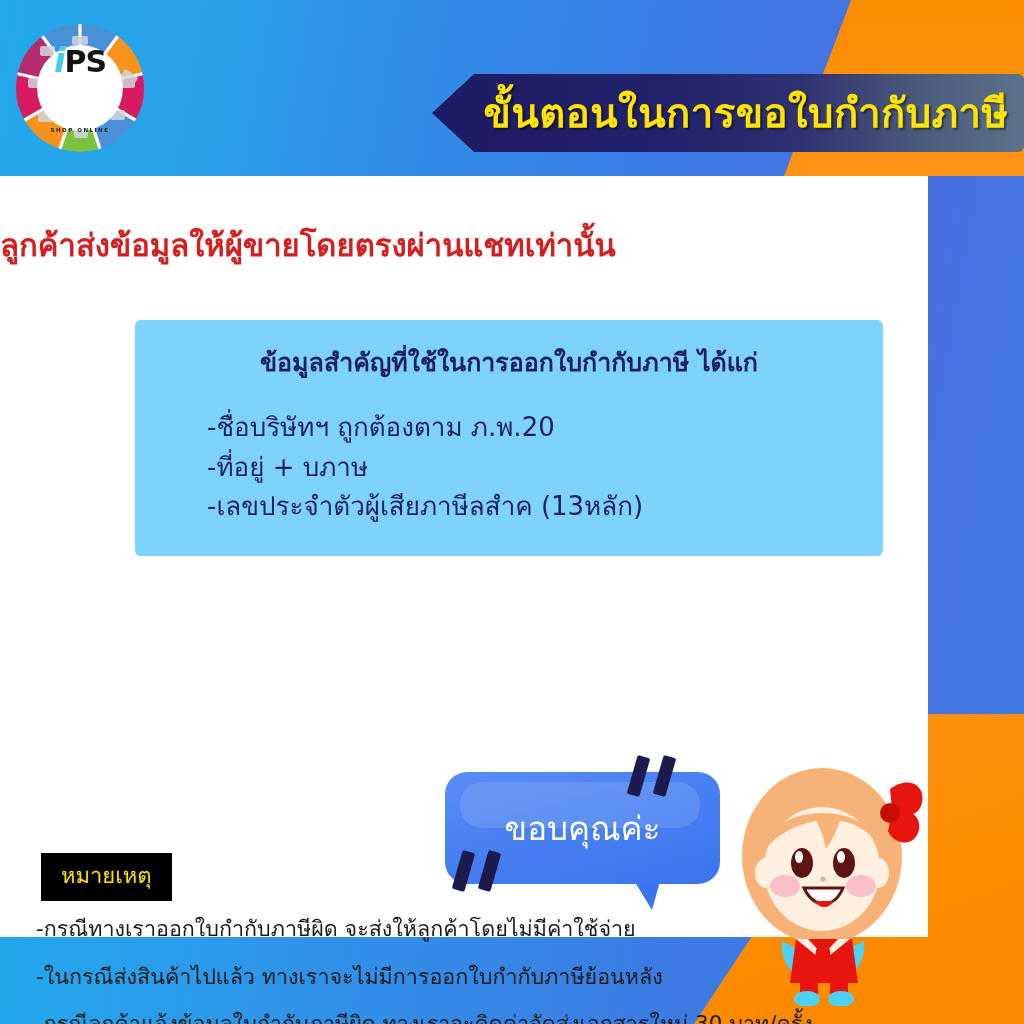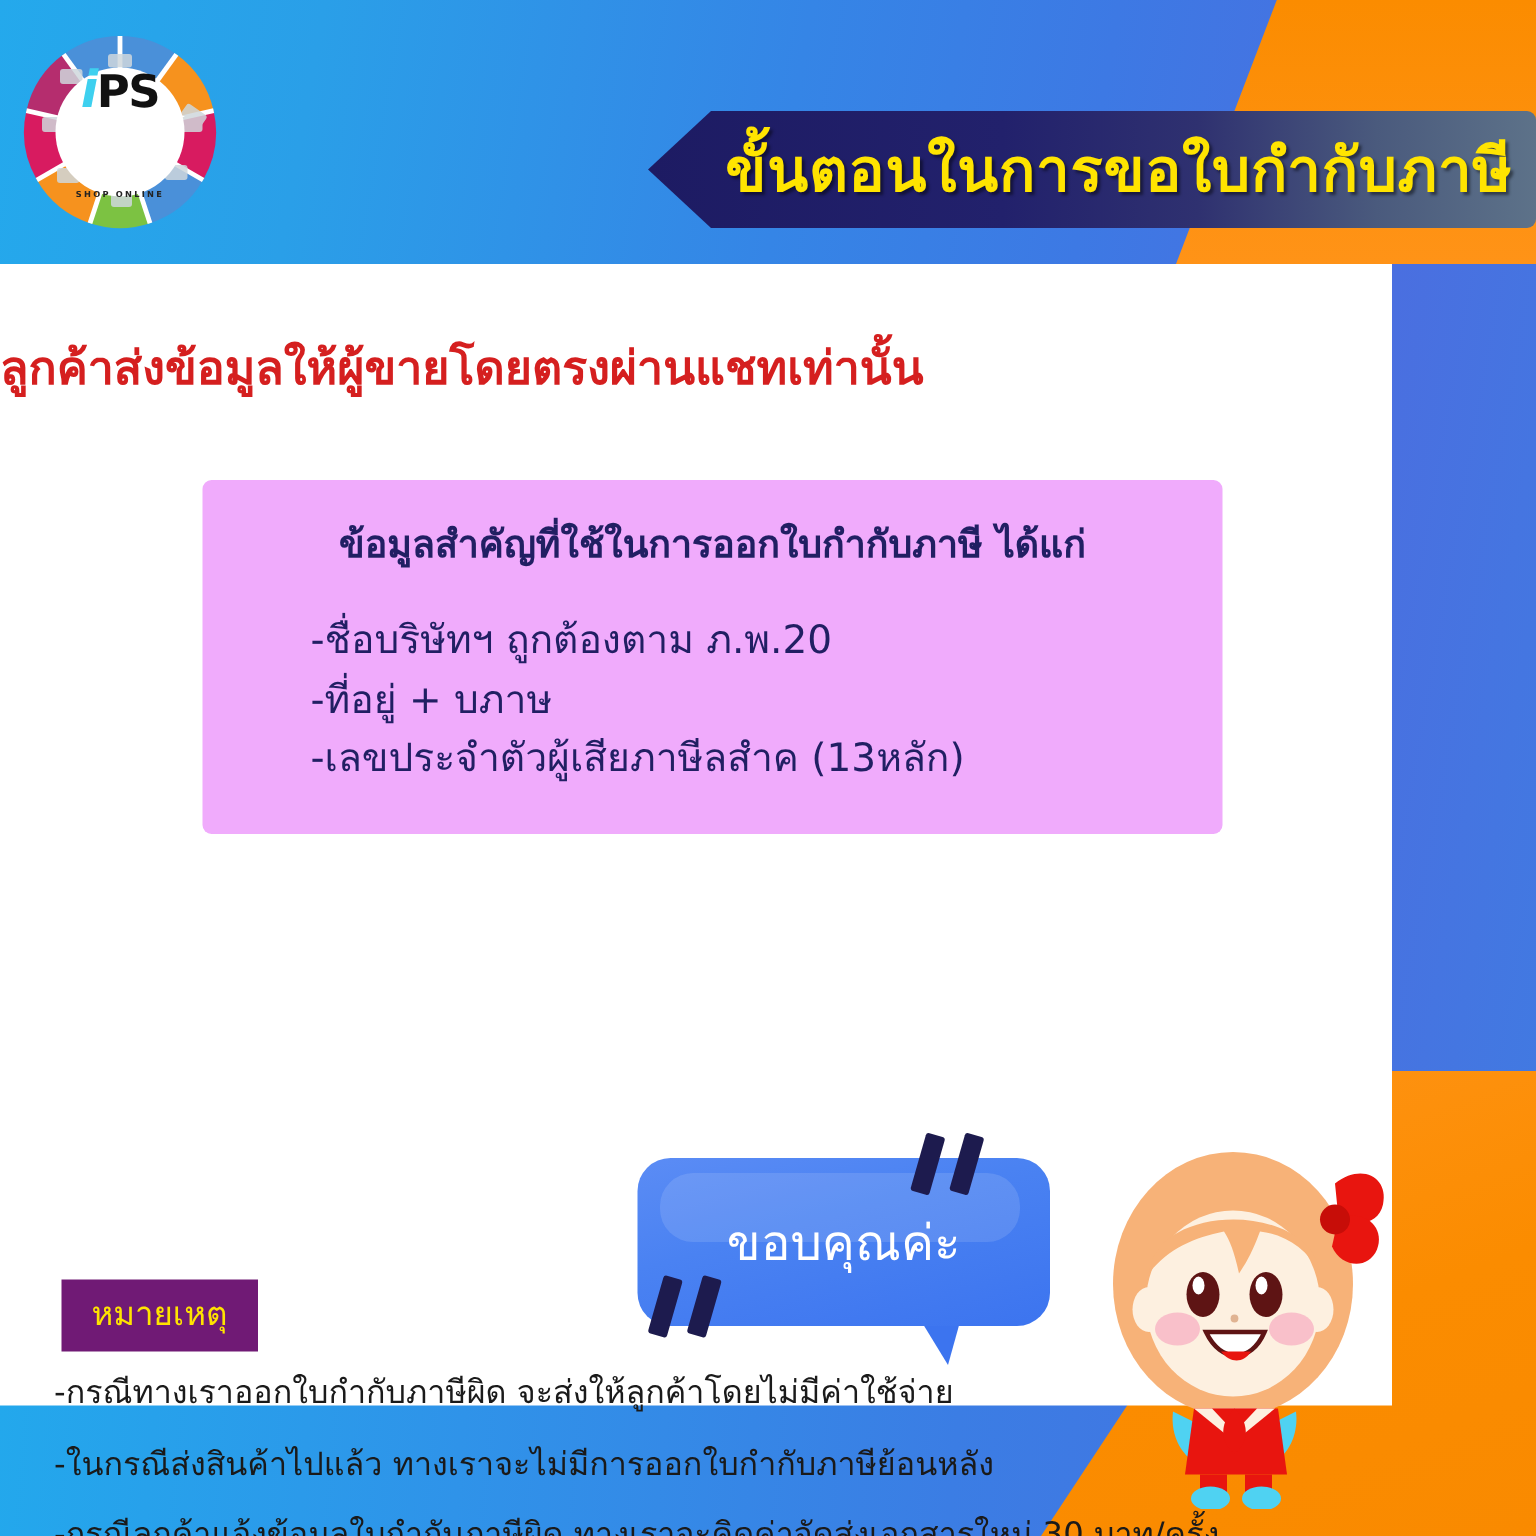--- a/index.html
+++ b/index.html
@@ -151,23 +151,23 @@
     font-size: 31px;
     font-weight: 600;
     white-space: nowrap;
   }
 
   
   .yellow-box {
     position: absolute;
     left: 135px;
     top: 144px;
-    width: 680px;
+    width: 748px;
     height: 236px;
-    background: #f0abfc;
+    background: #7dd3fc;
     border-radius: 6px;
     box-sizing: border-box;
     padding: 22px 30px;
   }
   .yellow-title {
     text-align: center;
     color: #211f63;
     font-size: 25px;
     font-weight: 600;
     margin-bottom: 26px;
@@ -181,21 +181,21 @@
   }
   .yellow-list li {
     font-size: 26px;
     line-height: 1.52;
     white-space: nowrap;
   }
 
   
   .bubble-wrap {
     position: absolute;
-    left: 420px;
+    left: 440px;
     top: 580px;
     width: 300px;
     height: 160px;
   }
   .bubble-body {
     position: absolute;
     left: 5px;
     top: 16px;
     width: 275px;
     height: 112px;
@@ -255,21 +255,21 @@
     top: 585px;
     width: 205px;
     height: 245px;
   }
 
   
   .remark-badge {
     position: absolute;
     left: 41px;
     top: 677px;
-    background: #701a75;
+    background: #000000;
     color: #ffe400;
     font-size: 22px;
     padding: 5px 20px 8px 20px;
     white-space: nowrap;
   }
 
   
   .notes {
     position: absolute;
     left: 36px;

